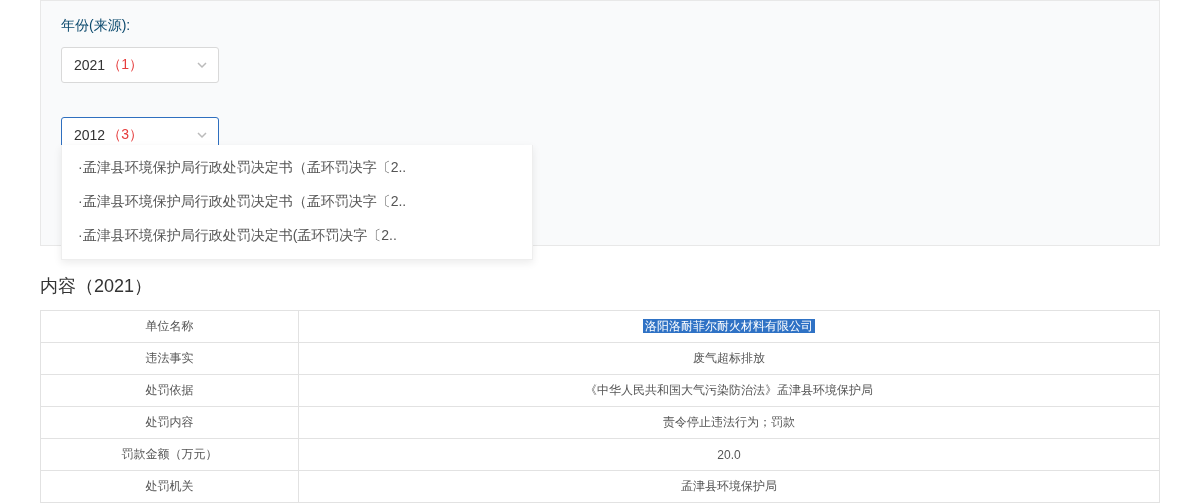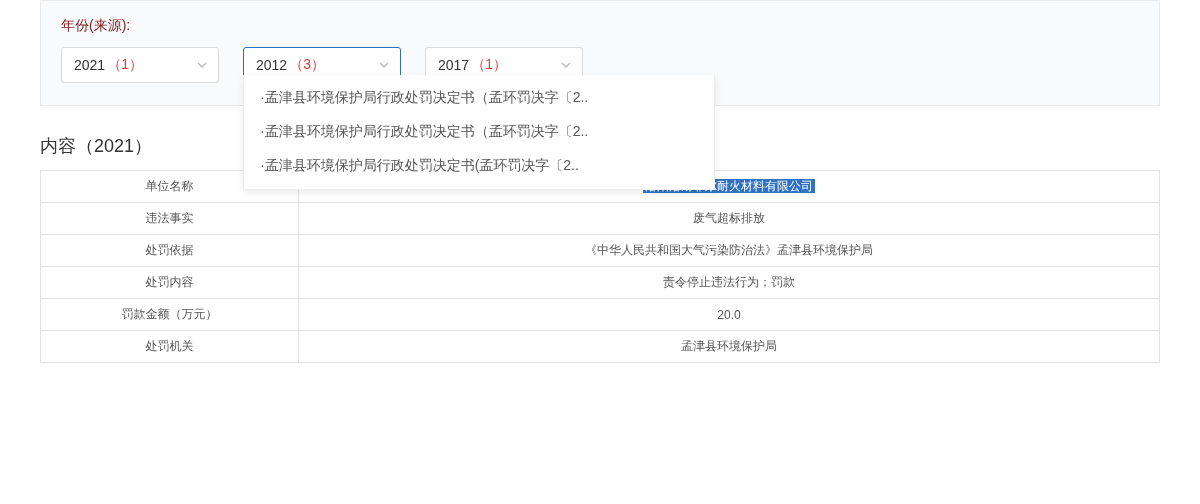--- a/index.html
+++ b/index.html
@@ -13,26 +13,27 @@
       overflow: hidden;
     }
     .filter-panel {
       background: #f9fafb;
       border: 1px solid #e8e8e8;
       margin: 0 40px;
       padding: 16px 20px 22px 20px;
       position: relative;
     }
     .filter-label {
-      color: #7f1d1d;
+      color: #0c4a6e;
       margin-bottom: 12px;
     }
     .dropdown-row {
       display: flex;
-      gap: 24px;
+      gap: 34px;
+      flex-direction: column;
     }
     .dropdown {
       position: relative;
       background: #fff;
       border: 1px solid #d9d9d9;
       border-radius: 3px;
       width: 158px;
       height: 36px;
       display: flex;
       align-items: center;

